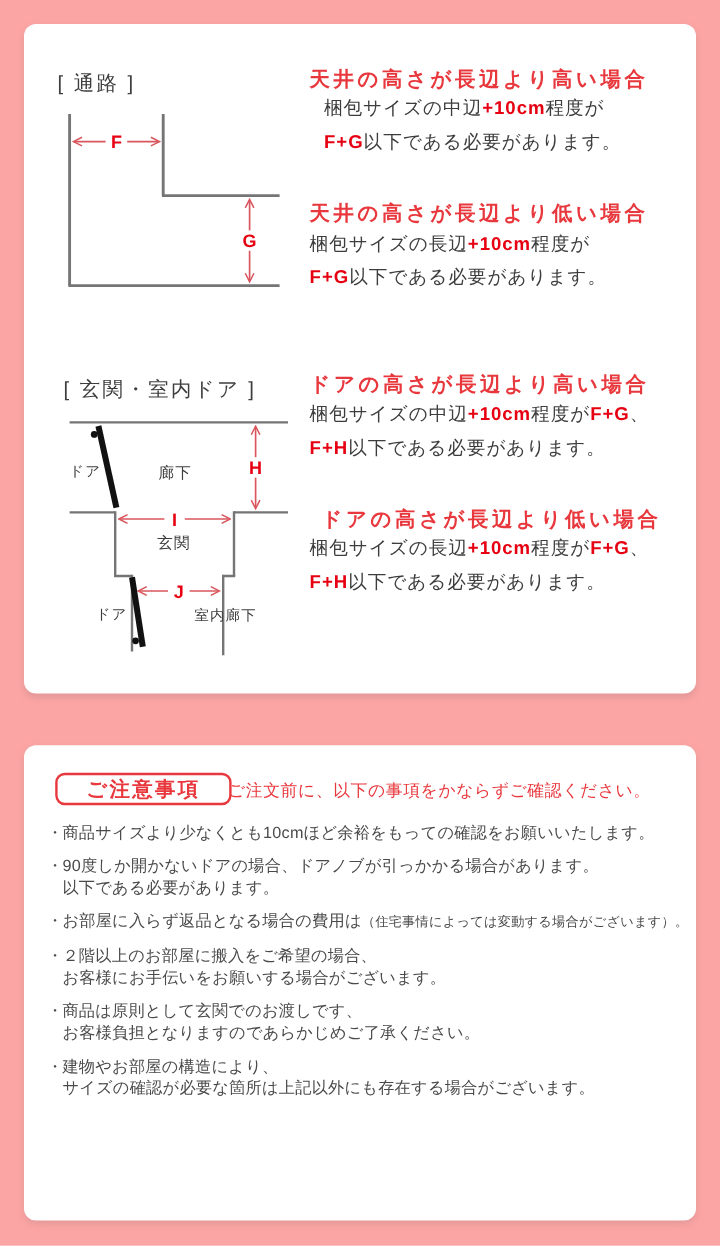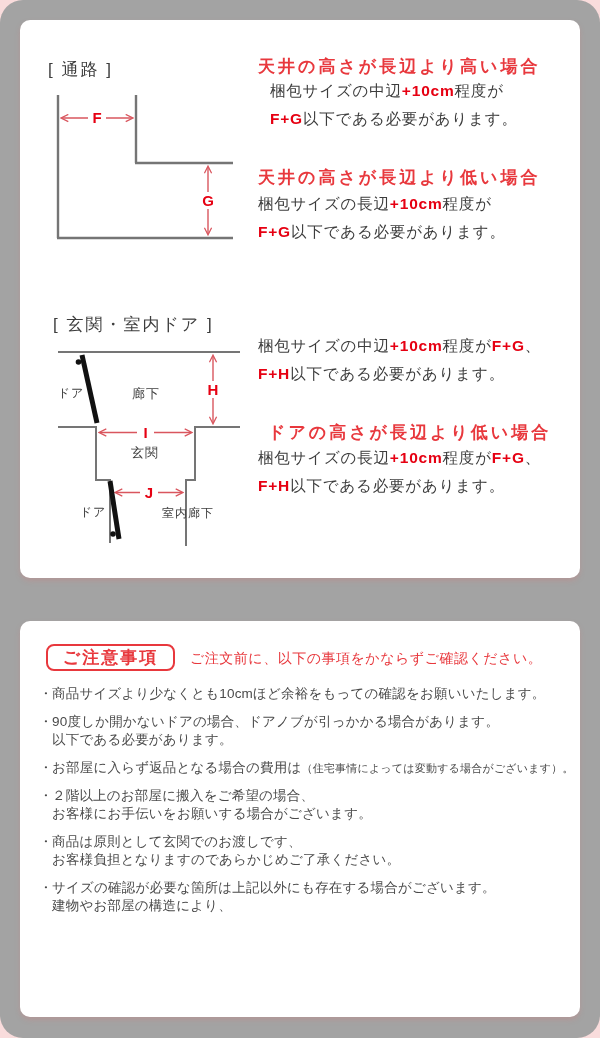--- a/index.html
+++ b/index.html
@@ -1,21 +1,21 @@
 <!DOCTYPE html>
 <html><head>
 <meta charset="utf-8">
 <style>
   html,body{margin:0;padding:0;}
   body{
     font-family:"Liberation Sans","DejaVu Sans",sans-serif;
     background:#f9dcdc;
   }
   #page{
-    position:relative;width:600px;height:1038px;background:#a3a3a3;overflow:hidden;border-radius:23px;
+    position:relative;width:600px;height:1038px;background:#fca5a5;overflow:hidden;
   }
   .card{
     position:absolute;left:20px;width:560px;background:#ffffff;border-radius:10px;
     box-shadow:0 3px 5px rgba(196,138,138,0.45);
   }
   #card-guide{top:20px;height:558px;}
   #card-notes{top:621px;height:396px;}
 
   .abs{position:absolute;}
 
@@ -24,21 +24,21 @@
   }
   .blk-head{
     font-size:17px;font-weight:bold;color:#e8383d;letter-spacing:3px;white-space:nowrap;
   }
   .blk-body{
     font-size:15.5px;color:#3d3d3d;line-height:28px;letter-spacing:0.8px;white-space:nowrap;
   }
   .blk-body .red{color:#e60012;font-weight:bold;}
 
   .badge{
-    width:129px;height:27px;border:2px solid #e8383d;border-radius:8px;
+    width:147px;height:27px;border:2px solid #e8383d;border-radius:8px;
     display:flex;align-items:center;justify-content:center;
     color:#e8383d;font-size:17px;font-weight:bold;letter-spacing:2px;box-sizing:border-box;
   }
   .caption{
     font-size:14px;color:#e8383d;letter-spacing:0.5px;white-space:nowrap;
   }
   .notes-list{
     position:absolute;left:0;top:64px;width:560px;margin:0;padding:0;list-style:none;
   }
   .notes-list li{
@@ -130,20 +130,21 @@
       <rect x="100" y="148" width="18" height="15" fill="#ffffff"></rect>
       <text x="109" y="161" text-anchor="middle" class="dim-label">J</text>
 
       <text x="31" y="60" text-anchor="middle" class="room-label">ドア</text>
       <text x="106" y="61" text-anchor="middle" class="room-label" style="font-size:13px;">廊下</text>
       <text x="105" y="120" text-anchor="middle" class="room-label" style="font-size:13px;">玄関</text>
       <text x="53" y="179" text-anchor="middle" class="room-label">ドア</text>
       <text x="148" y="180" text-anchor="middle" class="room-label">室内廊下</text>
     </svg>
 
+    <div class="abs blk-head" style="left:238px;top:289px;">ドアの高さが長辺より高い場合</div>
     <div class="abs blk-body" style="left:238px;top:312px;">
       <div><span>梱包サイズの中辺</span><span class="red">+10cm</span><span>程度が</span><span class="red">F+G</span><span>、</span></div>
       <div><span class="red">F+H</span><span>以下である必要があります。</span></div>
     </div>
 
     <div class="abs blk-head" style="left:248px;top:401px;">ドアの高さが長辺より低い場合</div>
     <div class="abs blk-body" style="left:238px;top:424px;">
       <div><span>梱包サイズの長辺</span><span class="red">+10cm</span><span>程度が</span><span class="red">F+G</span><span>、</span></div>
       <div><span class="red">F+H</span><span>以下である必要があります。</span></div>
     </div>
@@ -172,19 +173,19 @@
         <div>２階以上のお部屋に搬入をご希望の場合、</div>
         <div>お客様にお手伝いをお願いする場合がございます。</div>
       </li>
       <li>
         <span class="bullet">・</span>
         <div>商品は原則として玄関でのお渡しです、</div>
         <div>お客様負担となりますのであらかじめご了承ください。</div>
       </li>
       <li>
         <span class="bullet">・</span>
+        <div>建物やお部屋の構造により、</div>
         <div>サイズの確認が必要な箇所は上記以外にも存在する場合がございます。</div>
-        <div>建物やお部屋の構造により、</div>
       </li>
     </ul>
   </div>
 
 </div>
 
 </body></html>

